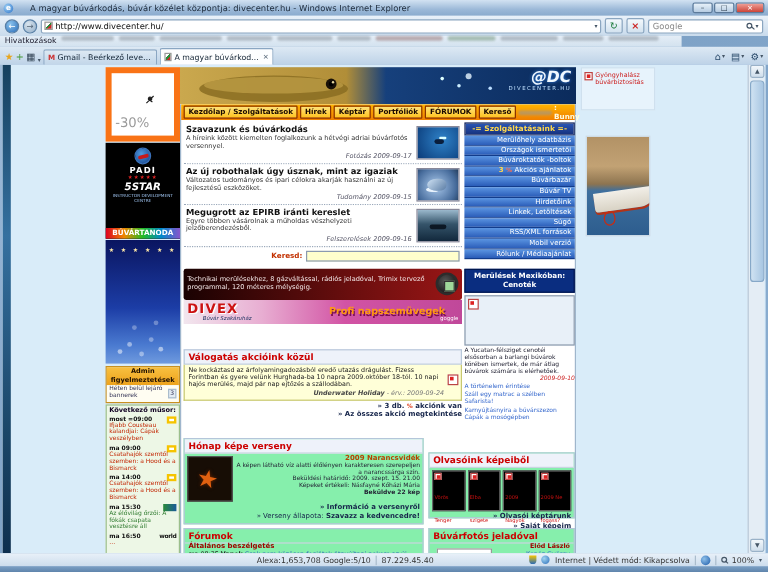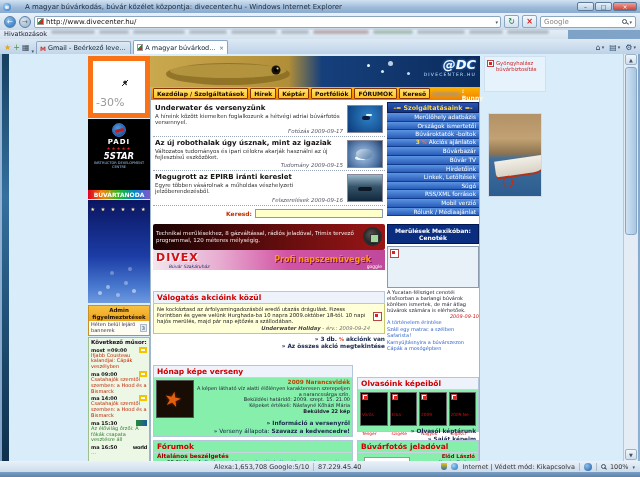--- a/index.html
+++ b/index.html
@@ -345,21 +345,21 @@
           <span class="navbtn">FÓRUMOK</span>
           <span class="navbtn">Kereső</span>
           <span class="navuser">
             <span class="blob" style="width:30px;height:4px"></span>
             <span>: Bunny</span>
           </span>
         </div>
 
         <div class="colL">
           <div class="news">
-            <div class="ntitle">Underwater és versenyzünk</div>
+            <div class="ntitle">Szavazunk és búvárkodás</div>
             <div class="ndesc">A híreink között kiemelten foglalkozunk a hétvégi adriai búvárfotós versennyel.</div>
             <div class="nmeta">Fotózás 2009-09-17</div>
             <span class="nthumb th1"></span>
           </div>
           <div class="news">
             <div class="ntitle">Az új robothalak úgy úsznak, mint az igaziak</div>
             <div class="ndesc">Változatos tudományos és ipari célokra akarják használni az új fejlesztésű eszközöket.</div>
             <div class="nmeta">Tudomány 2009-09-15</div>
             <span class="nthumb th3"></span>
           </div>

